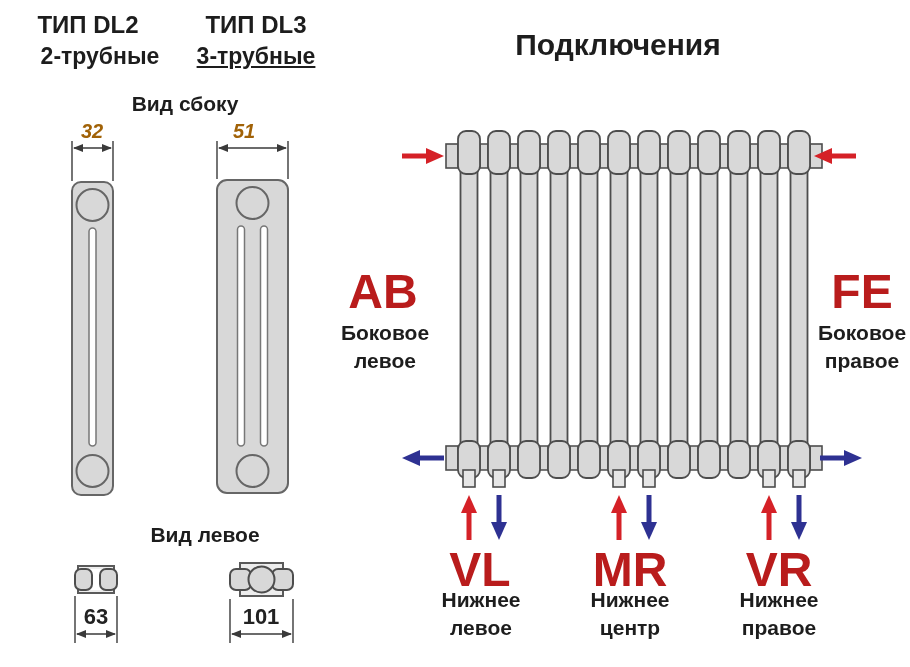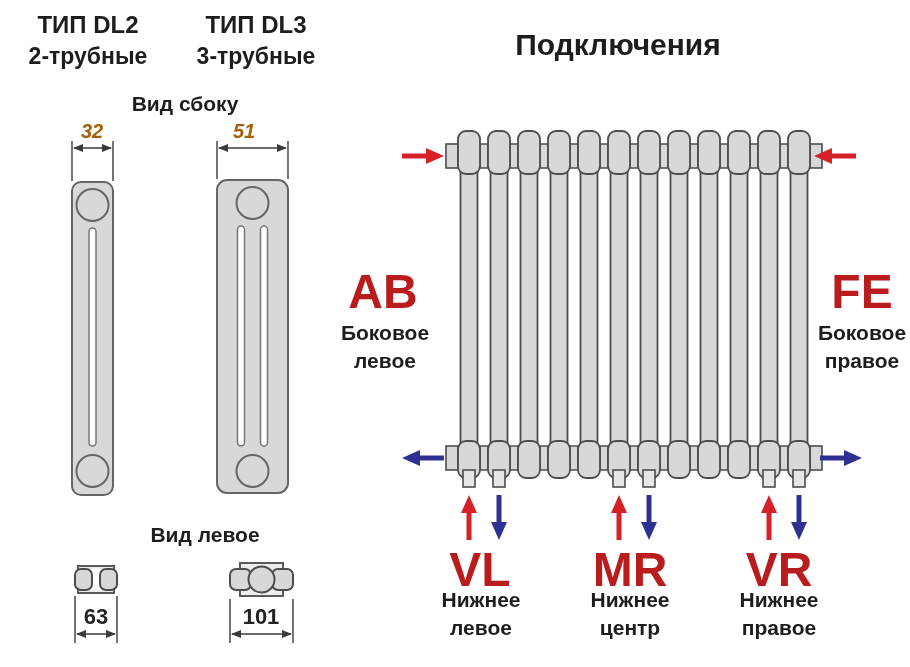--- a/index.html
+++ b/index.html
@@ -159,23 +159,23 @@
 
     <use href="#arrow-v" transform="translate(469,495)" color="#d52127"></use>
     <use href="#arrow-v" transform="translate(499,540) scale(1,-1)" color="#2e3192"></use>
     <use href="#arrow-v" transform="translate(619,495)" color="#d52127"></use>
     <use href="#arrow-v" transform="translate(649,540) scale(1,-1)" color="#2e3192"></use>
     <use href="#arrow-v" transform="translate(769,495)" color="#d52127"></use>
     <use href="#arrow-v" transform="translate(799,540) scale(1,-1)" color="#2e3192"></use>
   </svg>
 
   <div class="t h1" style="left:88px;top:13px;">ТИП DL2</div>
-  <div class="t h2" style="left:88px;top:45px;">2-трубные</div>
+  <div class="t h2" style="left:100px;top:45px;">2-трубные</div>
   <div class="t h1" style="left:256px;top:13px;">ТИП DL3</div>
-  <div class="t h2" style="left:256px;top:45px;">3-трубные</div>
+  <div class="t h2" style="left:256px;top:45px;text-decoration:underline;">3-трубные</div>
   <div class="t viewlbl" style="left:185px;top:93px;">Вид сбоку</div>
 
   <div class="t dim" style="left:92px;top:121px;">32</div>
   <div class="t dim" style="left:244px;top:121px;">51</div>
 
   <div class="t viewlbl" style="left:205px;top:524px;">Вид левое</div>
   <div class="t dimbig" style="left:96px;top:606px;">63</div>
   <div class="t dimbig" style="left:261px;top:606px;">101</div>
 
   <div class="t conn-title" style="left:618px;top:30px;">Подключения</div>

